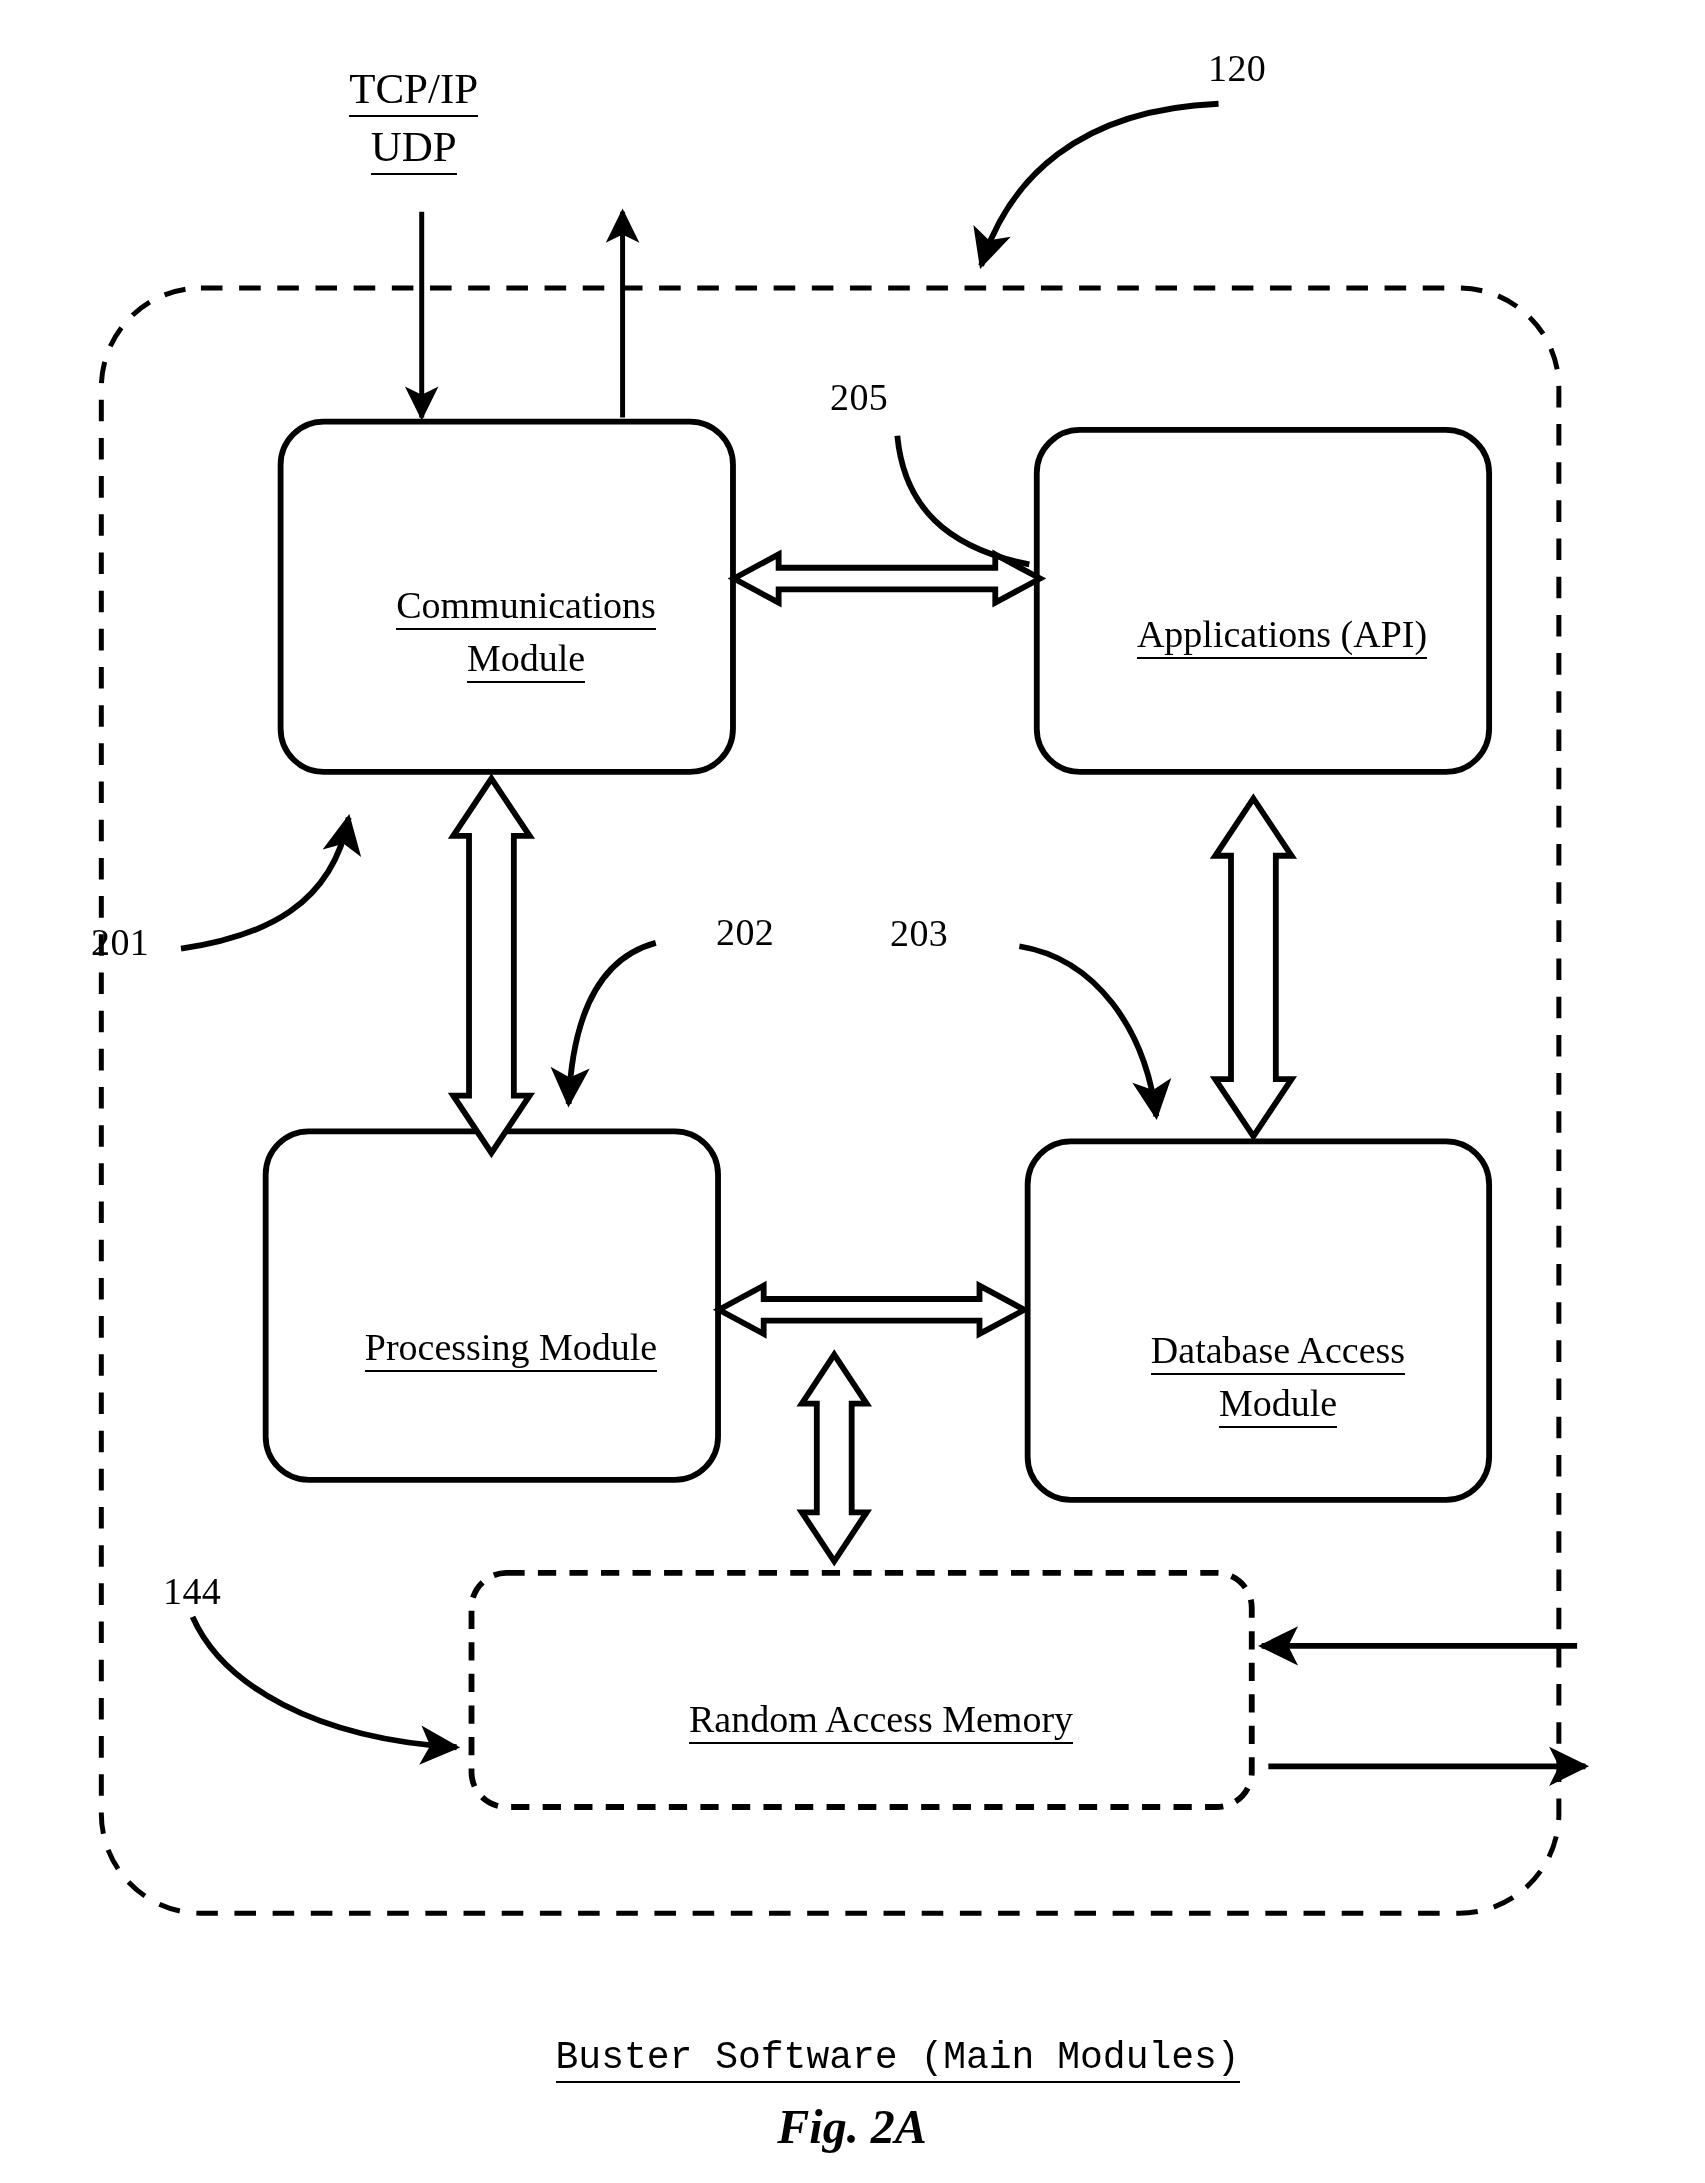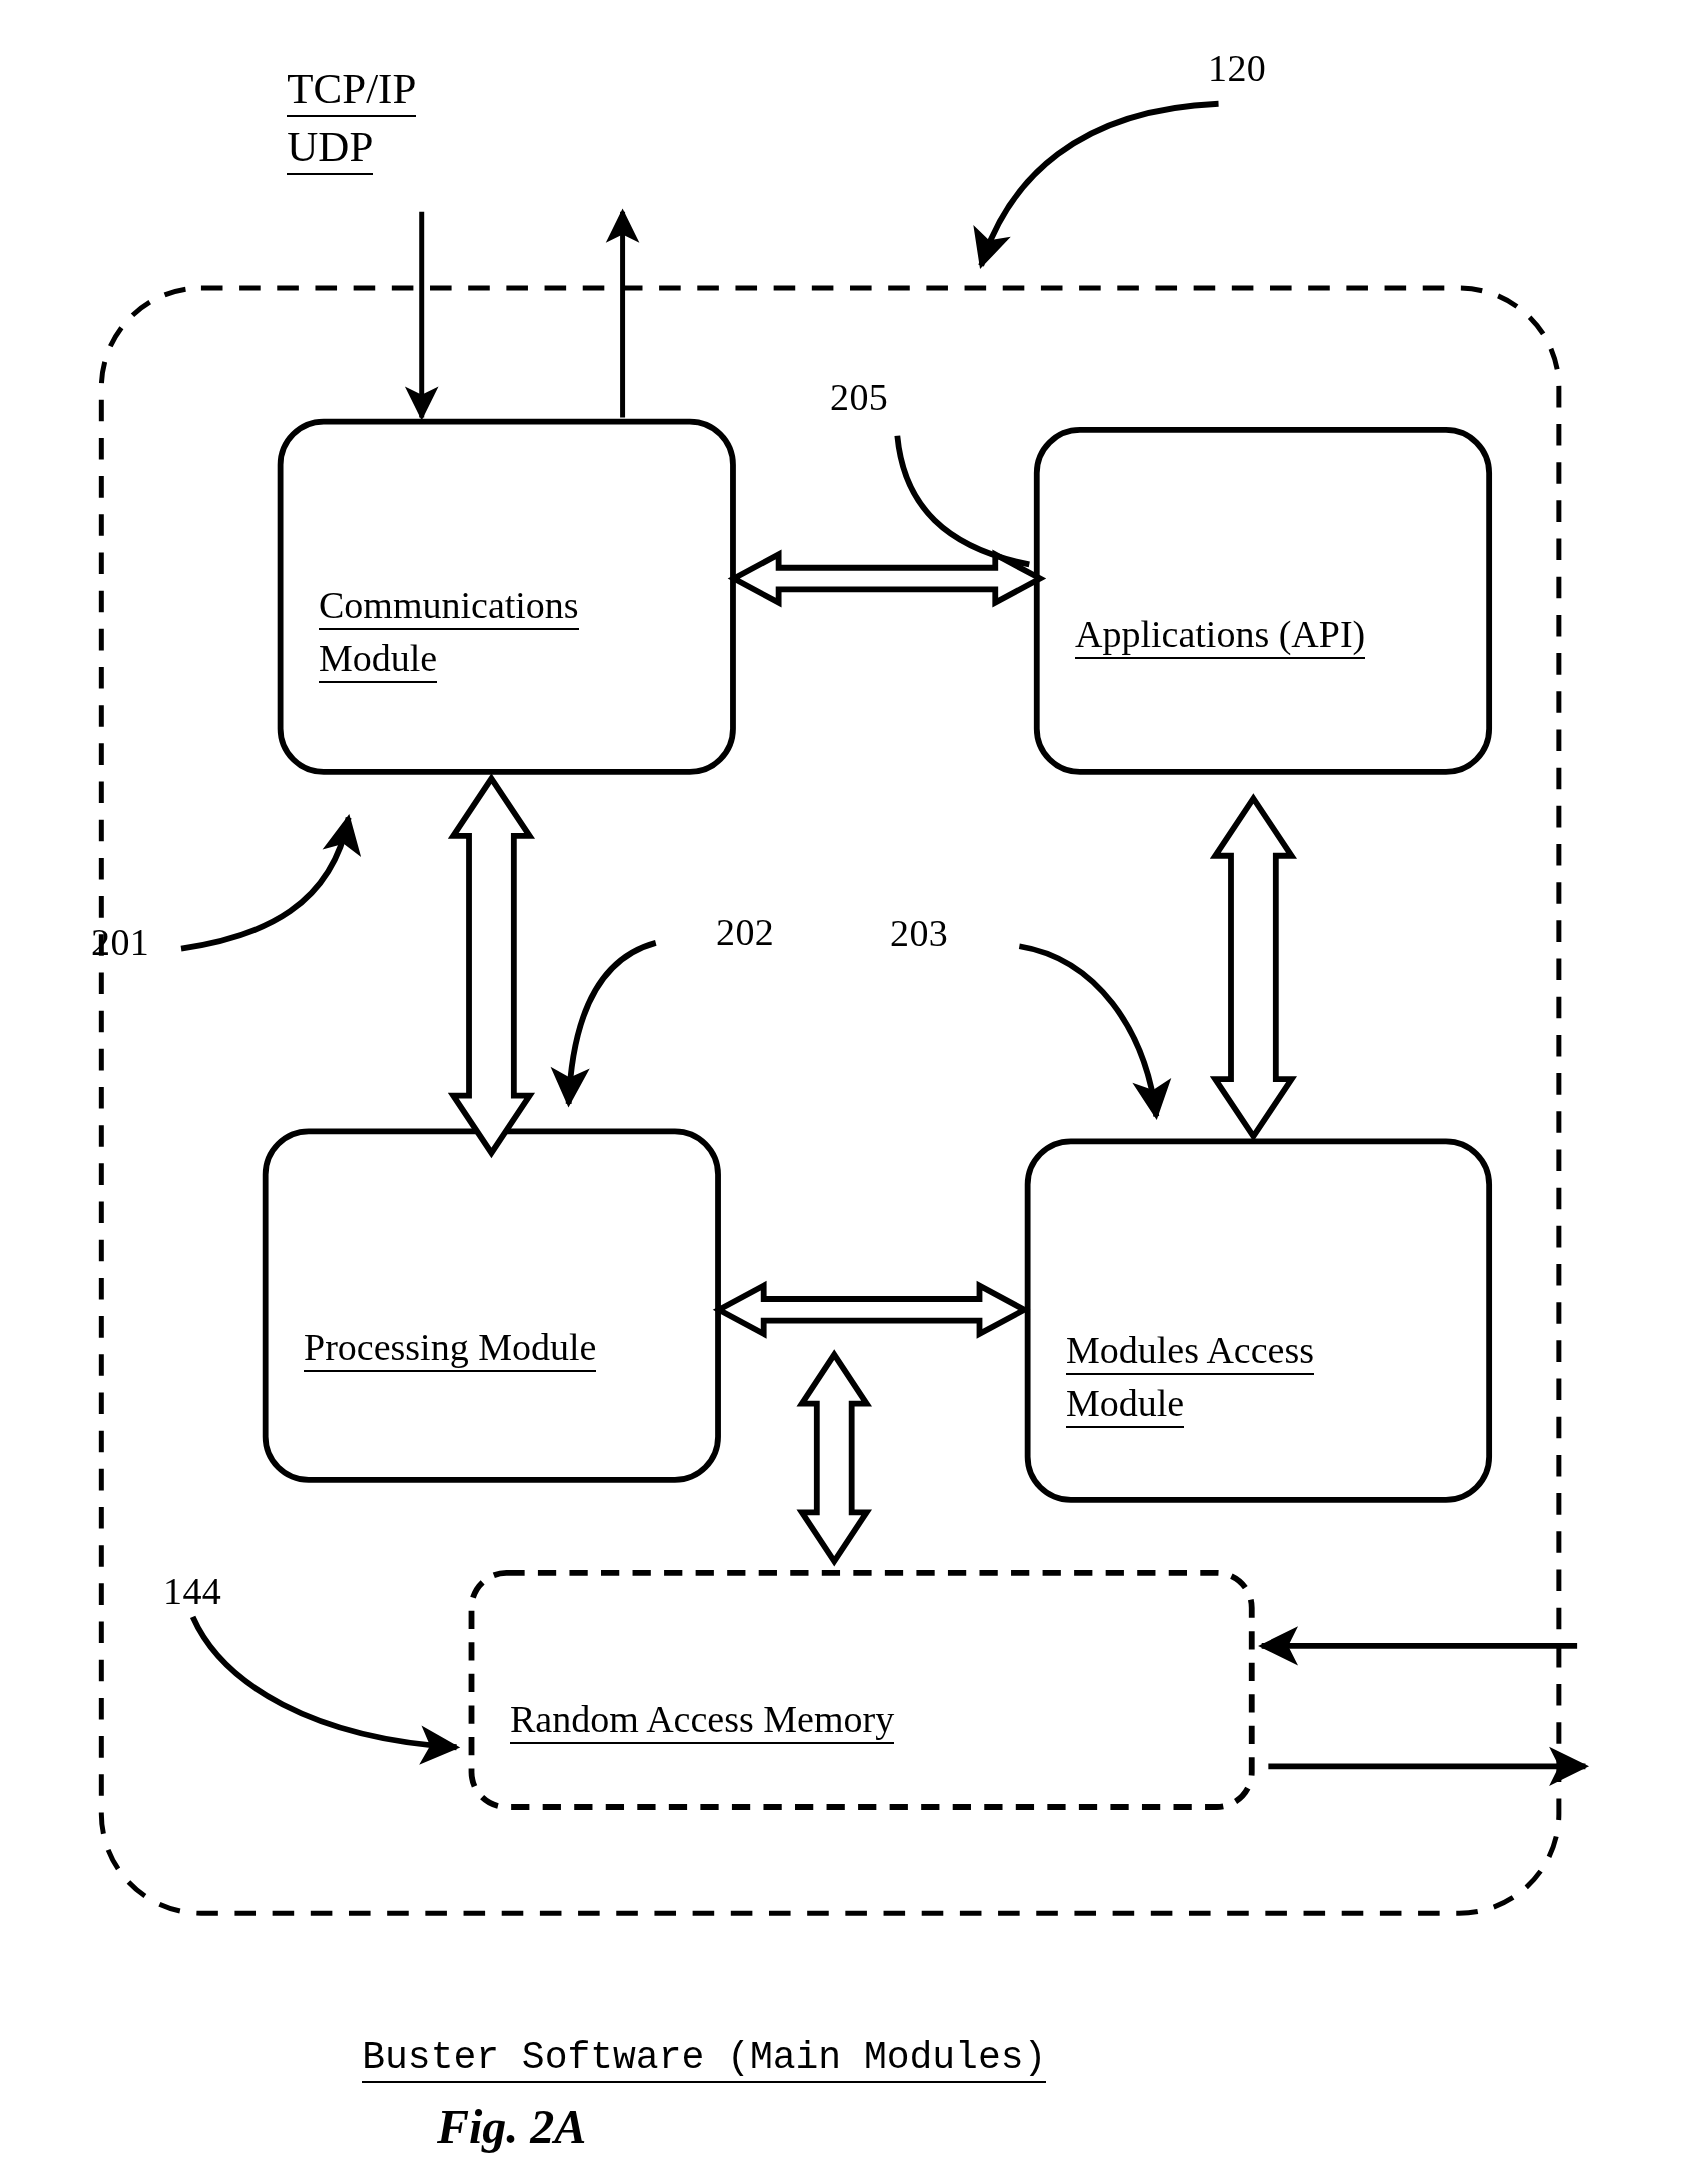--- a/index.html
+++ b/index.html
@@ -25,20 +25,21 @@
   svg.layer {
     position: absolute;
     left: 0;
     top: 0;
     width: 1705px;
     height: 2183px;
     pointer-events: none;
   }
   .txt {
     position: absolute;
+    text-align: center;
     line-height: 1.18;
     white-space: pre;
     color: #000;
   }
   .u {
     display: inline-block;
     border-bottom: 2.5px solid #000;
     padding-bottom: 0.8px;
   }
   .module-label {
@@ -138,21 +139,21 @@
 
   <div class="txt ref-num" style="left:716px; top:910px; width:149px; text-align:left;font-family:Liberation Serif, serif;">202</div>
 
   <div class="txt ref-num" style="left:890px; top:911px; width:149px; text-align:left;">203</div>
 
   <div class="txt module-label" style="left:266px; top:1280px; width:452px;">
     <span class="u">Processing Module</span>
   </div>
 
   <div class="txt module-label" style="left:1028px; top:1283px; width:462px;">
-    <span class="u">Modules Access</span>
+    <span class="u">Database Access</span>
   </div>
   <div class="txt module-label" style="left:1028px; top:1336px; width:462px;">
     <span class="u">Module</span>
   </div>
 
   <div class="txt ref-num" style="left:163px; top:1569px; width:158px; text-align:left;">144</div>
 
   <div class="txt module-label" style="left:472px; top:1652px; width:780px;">
     <span class="u">Random Access Memory</span>
   </div>

